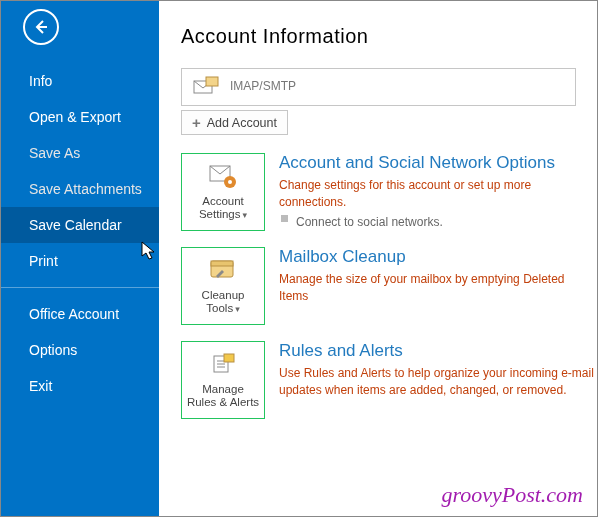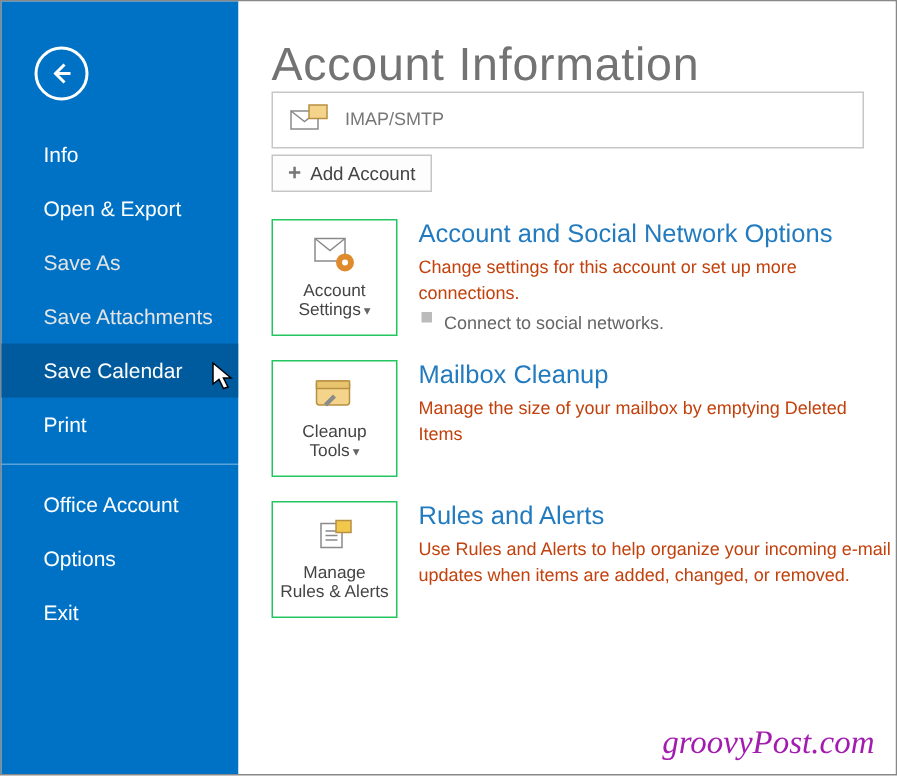--- a/index.html
+++ b/index.html
@@ -1,25 +1,25 @@
 <!DOCTYPE html>
 <html><head>
 <meta charset="utf-8">
 <style>
 * { box-sizing: border-box; margin: 0; padding: 0; }
 body { font-family: "Segoe UI", Arial, sans-serif; width: 598px; height: 517px; overflow: hidden; background: #fff; position: relative; }
 .frame { width: 598px; height: 517px; border: 1px solid #888; display: flex; position: relative; }
-.sidebar { width: 158px; background: #0072c6; color: #fff; display: flex; flex-direction: column; padding-top: 22px; }
+.sidebar { width: 158px; background: #0072c6; color: #fff; display: flex; flex-direction: column; padding-top: 0; }
 .back-btn { width: 36px; height: 36px; border: 2px solid #fff; border-radius: 50%; margin: 8px 0 18px 22px; display: flex; align-items: center; justify-content: center; cursor: pointer; }
 .sidebar .item { padding: 10px 0 10px 28px; font-size: 14px; font-weight: 400; cursor: pointer; }
 .sidebar .item.hover { background: #005a9e; }
 .sidebar .item.disabled { color: #e5e5e5; cursor: default; }
 .sidebar .sep { height: 1px; background: rgba(255,255,255,0.35); margin: 8px 0; }
 .content { flex: 1; background: #fff; padding: 24px 0 0 22px; overflow: hidden; }
-h1 { font-size: 31px; font-weight: 300; color: #737373; letter-spacing: 0.5px; }
+h1 { font-size: 20px; font-weight: 300; color: #000000; margin-bottom: 20px; letter-spacing: 0.5px; }
 .acct-box { border: 1px solid #c6c6c6; display: flex; align-items: center; padding: 6px 10px; margin-bottom: 4px; width: 395px; }
 .acct-box .mail-ico { width: 28px; height: 24px; margin-right: 10px; display: flex; align-items: center; justify-content: center; }
 .acct-text { font-size: 12px; color: #444; line-height: 1.3; }
 .acct-sub { color: #777; }
 .add-acct { display: inline-flex; align-items: center; border: 1px solid #c6c6c6; background: #fdfdfd; padding: 4px 10px; font-size: 12.5px; color: #444; cursor: pointer; margin-bottom: 18px; }
 .card-row { display: flex; margin-bottom: 16px; }
 .tile { width: 84px; min-height: 78px; border: 1px solid #22c55e; display: flex; flex-direction: column; align-items: center; justify-content: center; text-align: center; font-size: 11.5px; color: #444; cursor: pointer; padding: 6px 4px; line-height: 1.15; }
 .tile .ico { width: 32px; height: 28px; margin-bottom: 4px; display: flex; align-items: center; justify-content: center; }
 .card-body { padding-left: 14px; flex: 1; }
 .card-title { font-size: 17px; color: #237bbf; font-weight: 400; margin-bottom: 4px; }

